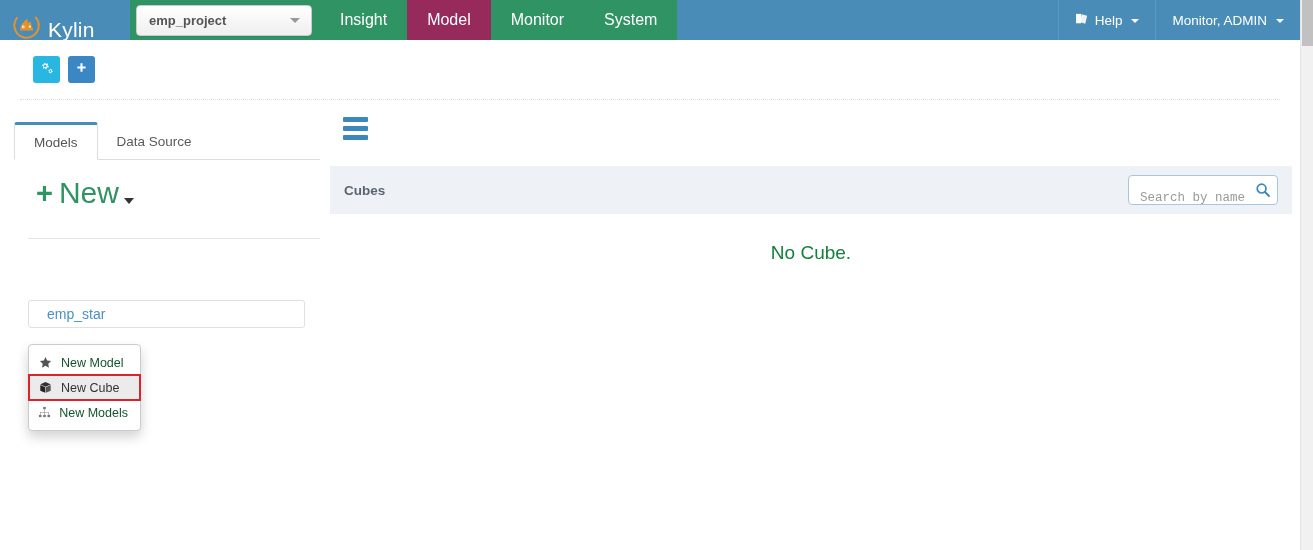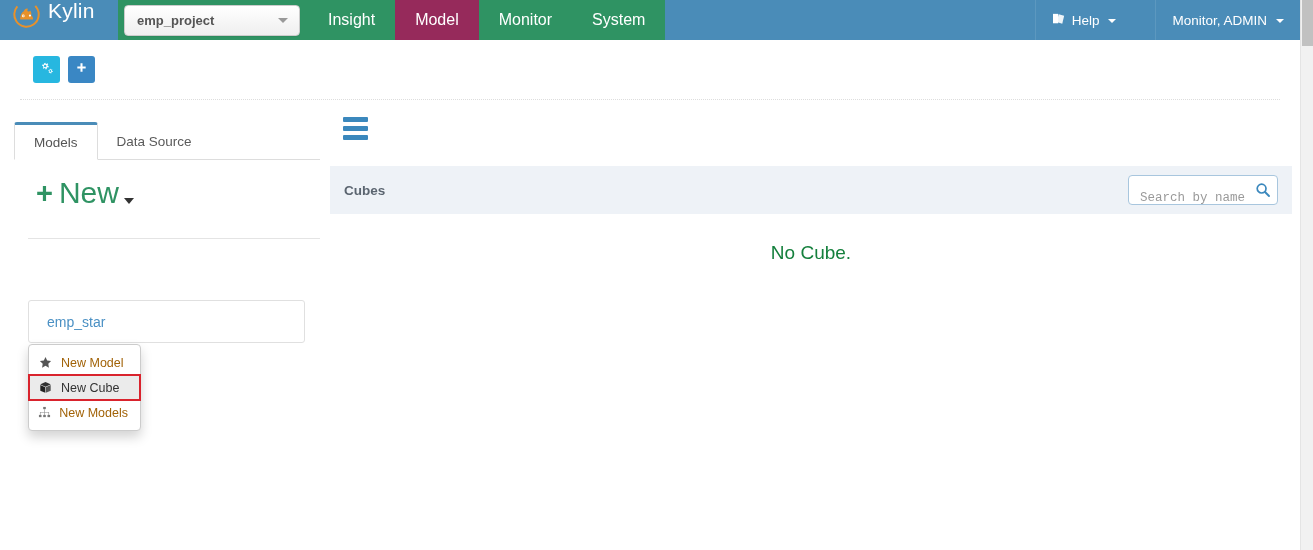--- a/index.html
+++ b/index.html
@@ -13,22 +13,22 @@
   }
 
   
   .navbar {
     position: absolute; top: 0; left: 0;
     width: 1300px; height: 40px;
     background: #4a8cb8;
     display: flex; align-items: stretch;
   }
   .brand {
-    width: 118px; height: 40px;
-    display: flex; align-items: flex-start; gap: 7px;
+    width: 130px; height: 40px;
+    display: flex; align-items: flex-end; gap: 7px;
     padding-left: 12px;
     background: #4a8cb8;
   }
   .brand-logo { width: 29px; height: 29px; flex: 0 0 29px; }
   .brand-name {
     color: #ffffff; font-size: 21px; line-height: 21px;
     font-weight: normal; letter-spacing: .2px;
   }
   .nav-green {
     flex: 1 1 auto; height: 40px;
@@ -59,21 +59,21 @@
   .nav-links { display: flex; align-items: stretch; }
   .nav-link {
     display: flex; align-items: center;
     padding: 0 20px;
     color: #ffffff; font-size: 16px;
     text-decoration: none;
     white-space: nowrap;
   }
   .nav-link.active { background: #962a5b; }
   .nav-fill { flex: 1 1 auto; background: #4a8cb8; }
-  .nav-right { display: flex; align-items: stretch; background: #4a8cb8; gap: 23px; }
+  .nav-right { display: flex; align-items: stretch; background: #4a8cb8; }
   .nav-right .nav-link {
     font-size: 13.5px; padding: 0 16px;
     border-left: 1px solid #5c98bf;
     gap: 6px;
   }
   .caret-white {
     display: inline-block;
     border-left: 4px solid transparent;
     border-right: 4px solid transparent;
     border-top: 4px solid #ffffff;
@@ -162,40 +162,40 @@
     border: 1px solid #cccccc;
     border-radius: 4px;
     box-shadow: 0 6px 12px rgba(0,0,0,.175);
     padding: 5px 0;
     z-index: 30;
   }
   .dd-item {
     display: flex; align-items: center;
     height: 25px;
     padding: 0 12px 0 8px;
-    font-size: 12.5px; color: #a16207;
+    font-size: 12.5px; color: #14532d;
     white-space: nowrap;
     cursor: pointer;
   }
   .dd-item .dd-ico {
     width: 16px; margin-right: 8px;
     display: flex; align-items: center; justify-content: center;
     color: #555555;
   }
   .dd-item.highlight {
     background: #ebebeb;
     outline: 2px solid #d9232d;
     outline-offset: -1px;
     color: #333333;
   }
 
   
   .model-panel {
     position: absolute; left: 14px; top: 178px;
-    width: 277px; height: 43px;
+    width: 277px; height: 28px;
     background: #ffffff;
     border: 1px solid #e0e0e0;
     border-radius: 3px;
     display: flex; align-items: center;
     padding-left: 18px;
     z-index: 10;
   }
   .model-link {
     color: #4a90c4; font-size: 14px;
     text-decoration: none; cursor: pointer;

